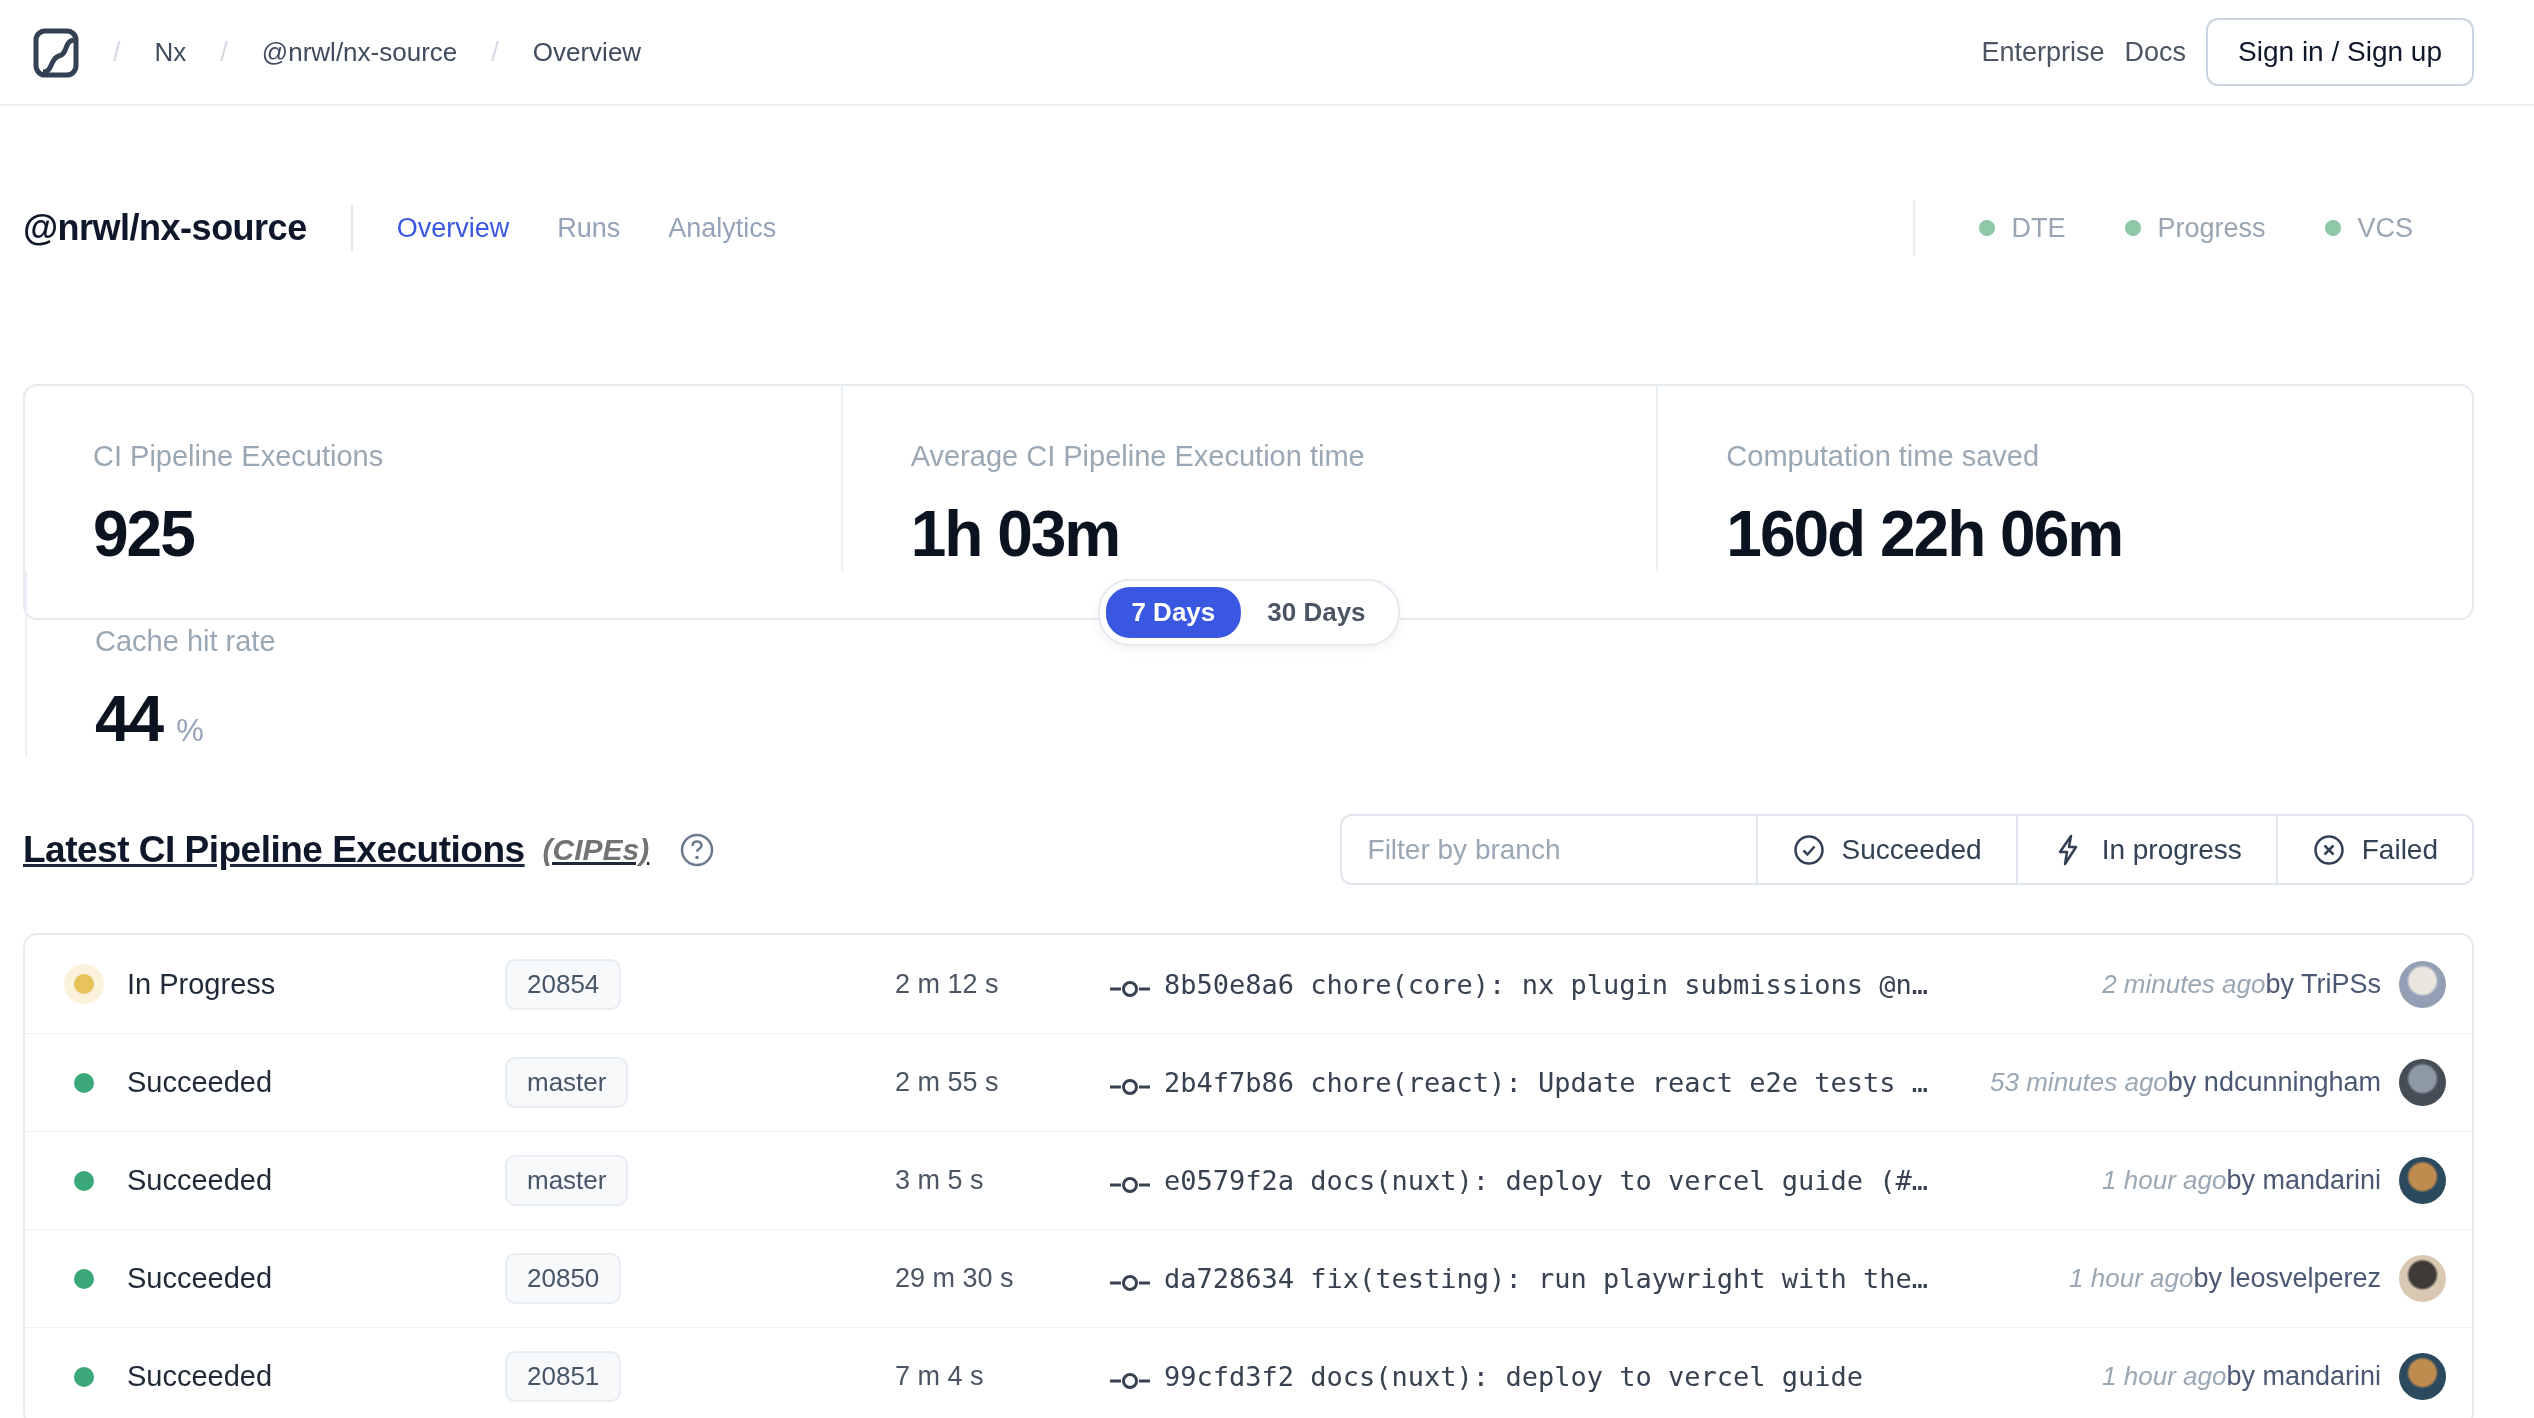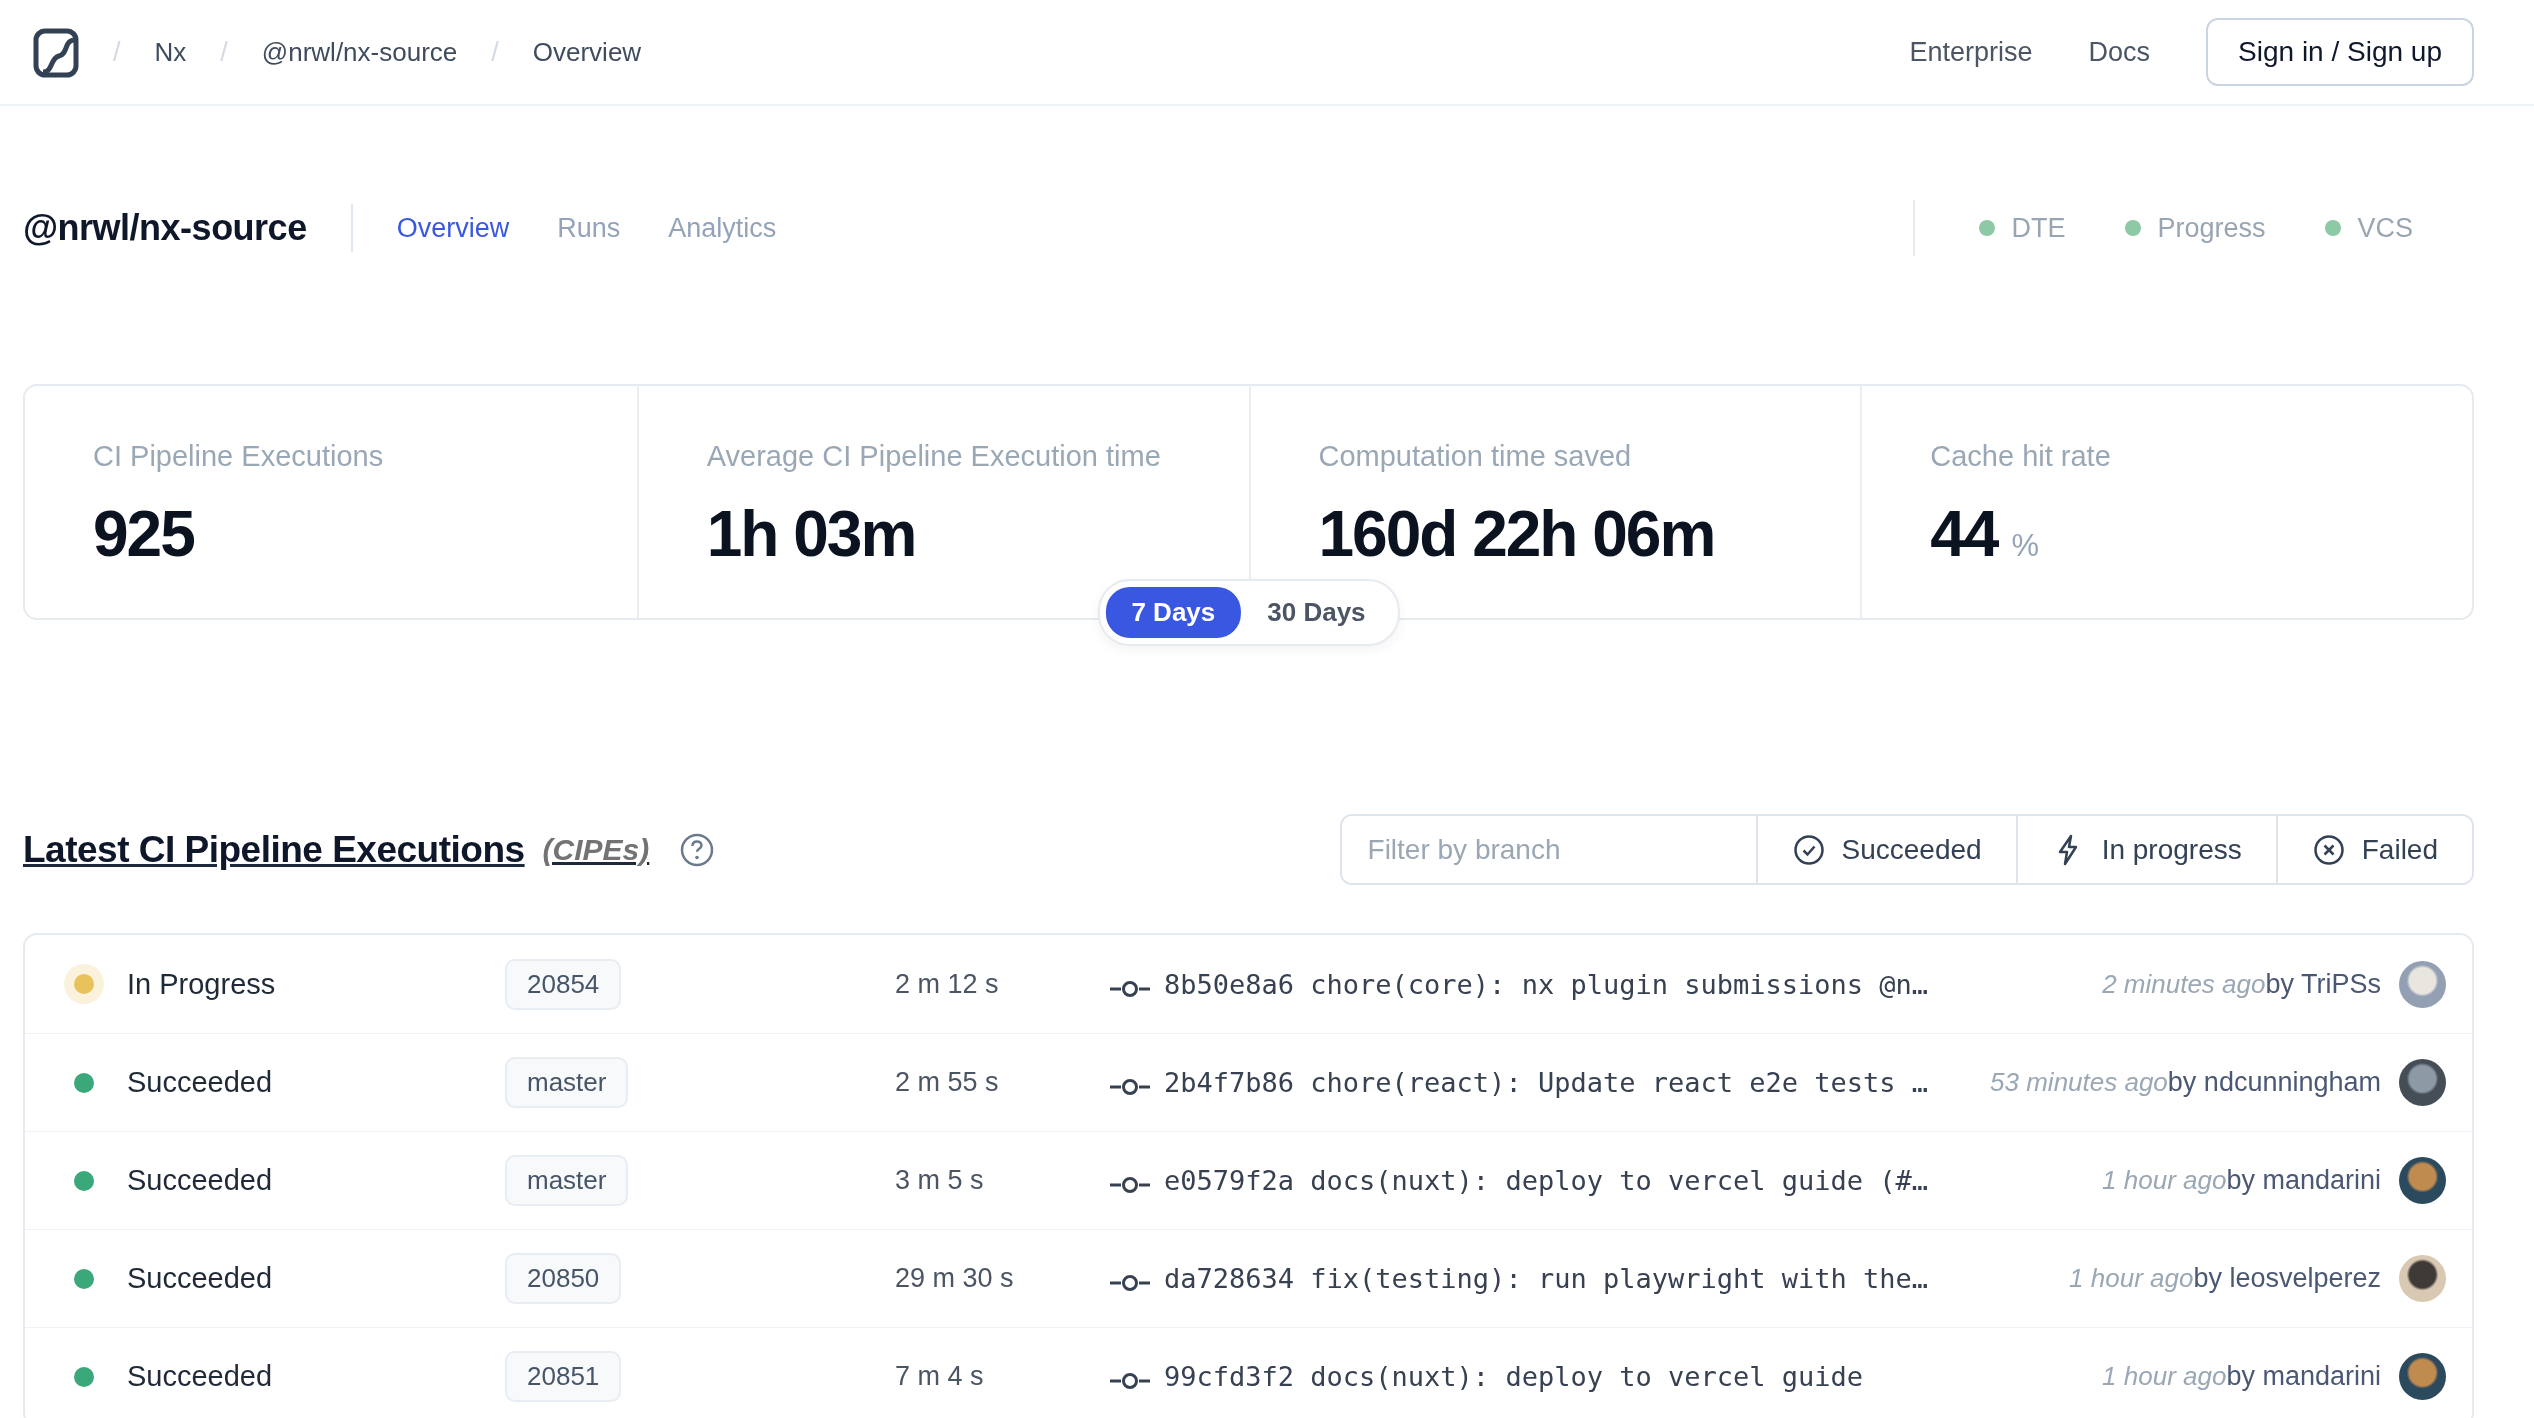--- a/index.html
+++ b/index.html
@@ -17,21 +17,21 @@
   svg{display:block;}
 
   
   .topbar{
     height:106px;display:flex;align-items:center;justify-content:space-between;
     padding:0 60px 0 33px;border-bottom:2px solid #eef1f5;
   }
   .topbar-left{display:flex;align-items:center;gap:34px;}
   .crumb-sep{color:#d3dae3;font-size:27px;font-style:normal;}
   .crumb{font-size:26px;color:#3f4c5e;text-decoration:none;cursor:pointer;}
-  .topbar-right{display:flex;align-items:center;gap:56px;}
+  .topbar-right{display:flex;align-items:center;gap:20px;}
   .nav-link{font-size:27px;color:#4b5563;cursor:pointer;}
   .signin-btn{
     font-family:"Liberation Sans", sans-serif;
     font-size:28px;color:#0f172a;background:#fff;border:2px solid #cbd5e1;
     border-radius:12px;padding:16px 30px;cursor:pointer;font-weight:500;
   }
 
   
   .workspace-bar{
     margin-top:86px;height:72px;display:flex;align-items:center;
@@ -46,21 +46,21 @@
   .feature-divider{width:2px;height:56px;background:#e6ebf1;margin-right:64px;}
   .feature{display:flex;align-items:center;gap:16px;margin-right:60px;}
   .feature:last-child{margin-right:1px;}
   .feature-dot{width:16px;height:16px;border-radius:50%;background:var(--feature-dot-green);}
   .feature-label{font-size:27px;color:#99a5b2;}
 
   
   .stats{
     position:relative;margin:120px 60px 0 23px;height:236px;
     background:#fff;border:2px solid #e6ebf1;border-radius:14px;
-    display:grid;grid-template-columns:repeat(4,1fr);
+    display:grid;grid-template-columns:repeat(3,1fr);
   }
   .stat-cell{padding:54px 20px 0 68px;}
   .stat-cell + .stat-cell{border-left:2px solid #eaeff4;}
   .stat-label{font-size:29px;color:#9aa7b5;}
   .stat-value{
     margin-top:24px;font-size:64px;font-weight:700;color:#0b1220;
     letter-spacing:-2px;display:flex;align-items:baseline;gap:14px;
   }
   .stat-suffix{font-size:31px;font-weight:400;color:#94a3b8;letter-spacing:0;}
 

